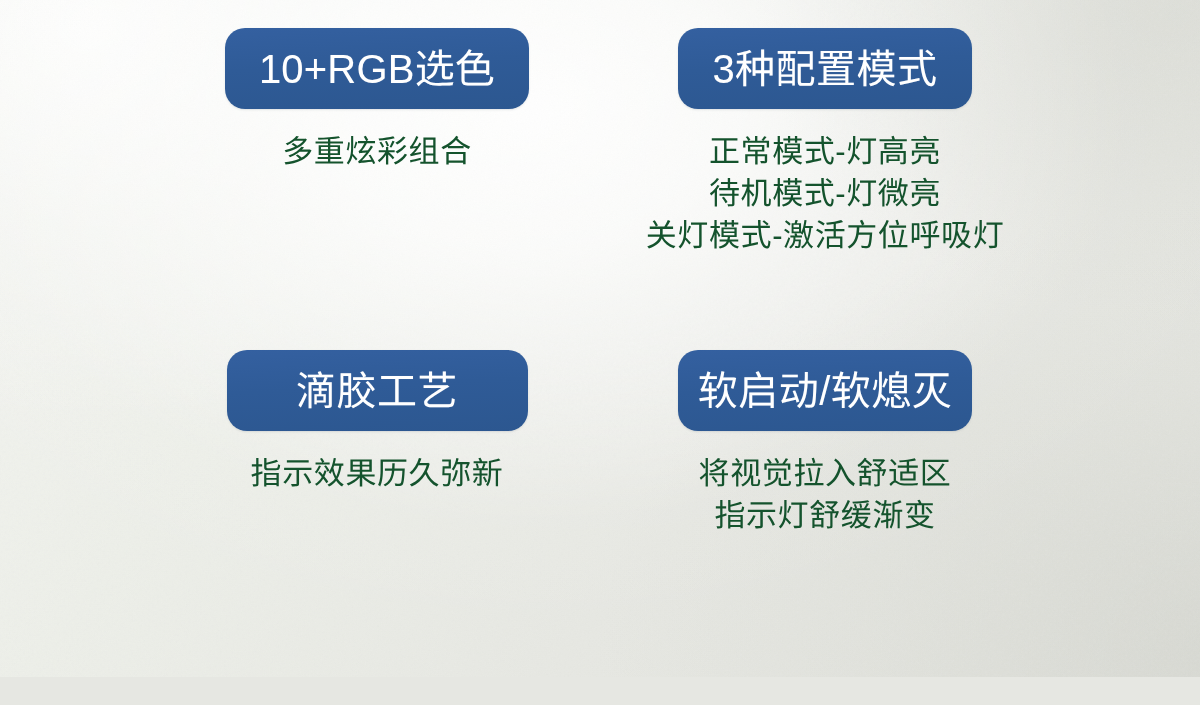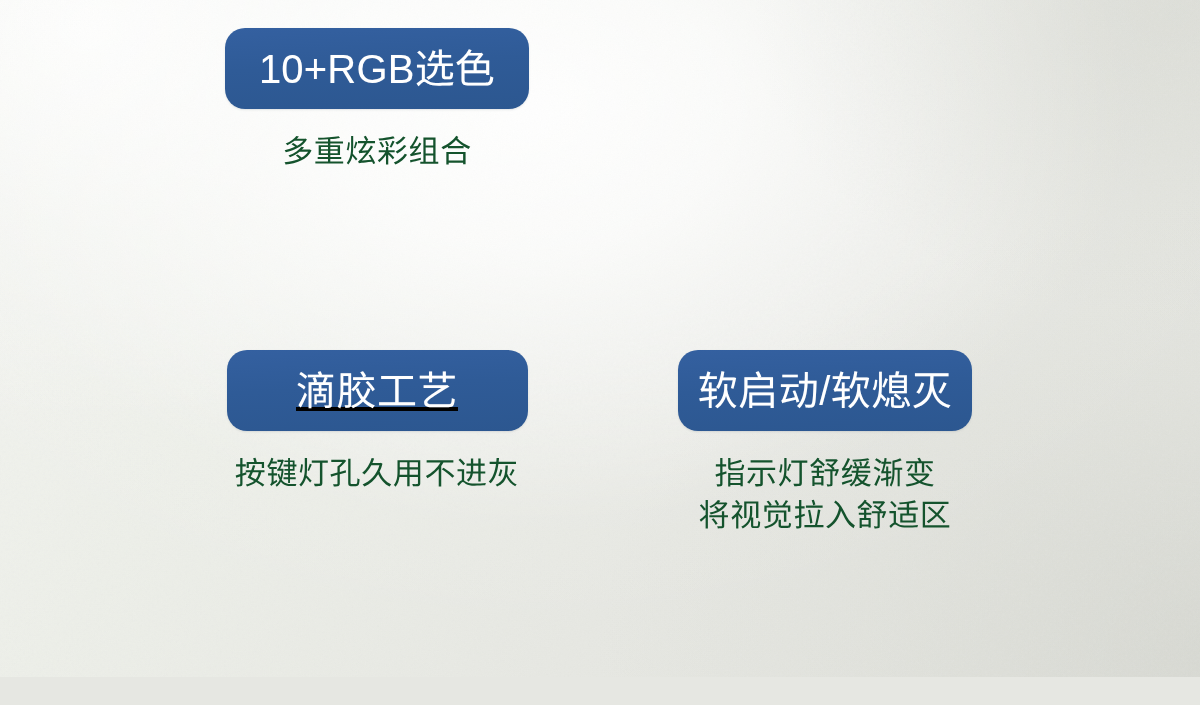--- a/index.html
+++ b/index.html
@@ -132,34 +132,44 @@
 
     <div class="feature-card col-left row-top">
       <div class="badge w-a">
         <span class="badge-label">10+RGB选色</span>
       </div>
       <div class="desc-block">
         <div class="desc-line">多重炫彩组合</div>
       </div>
     </div>
 
+    <div class="feature-card col-right row-top">
+      <div class="badge">
+        <span class="badge-label">3种配置模式</span>
+      </div>
+      <div class="desc-block">
+        <div class="desc-line">正常模式-灯高亮</div>
+        <div class="desc-line">待机模式-灯微亮</div>
+        <div class="desc-line">关灯模式-激活方位呼吸灯</div>
+      </div>
+    </div>
 
     <div class="feature-card col-left row-bottom">
-      <div class="badge" style="width:301px;padding:0;text-decoration:underline;">
+      <div class="badge" style="width:301px;padding:0;">
         <span class="badge-label">滴胶工艺</span>
       </div>
       <div class="desc-block">
-        <div class="desc-line">按键灯孔久用不进灰</div>
+        <div class="desc-line">指示效果历久弥新</div>
       </div>
     </div>
 
     <div class="feature-card col-right row-bottom">
       <div class="badge" style="padding:0 20px;">
         <span class="badge-label">软启动/软熄灭</span>
       </div>
       <div class="desc-block">
+        <div class="desc-line">将视觉拉入舒适区</div>
         <div class="desc-line">指示灯舒缓渐变</div>
-        <div class="desc-line">将视觉拉入舒适区</div>
       </div>
     </div>
 
   </div>
 </div>
 
 </body></html>

